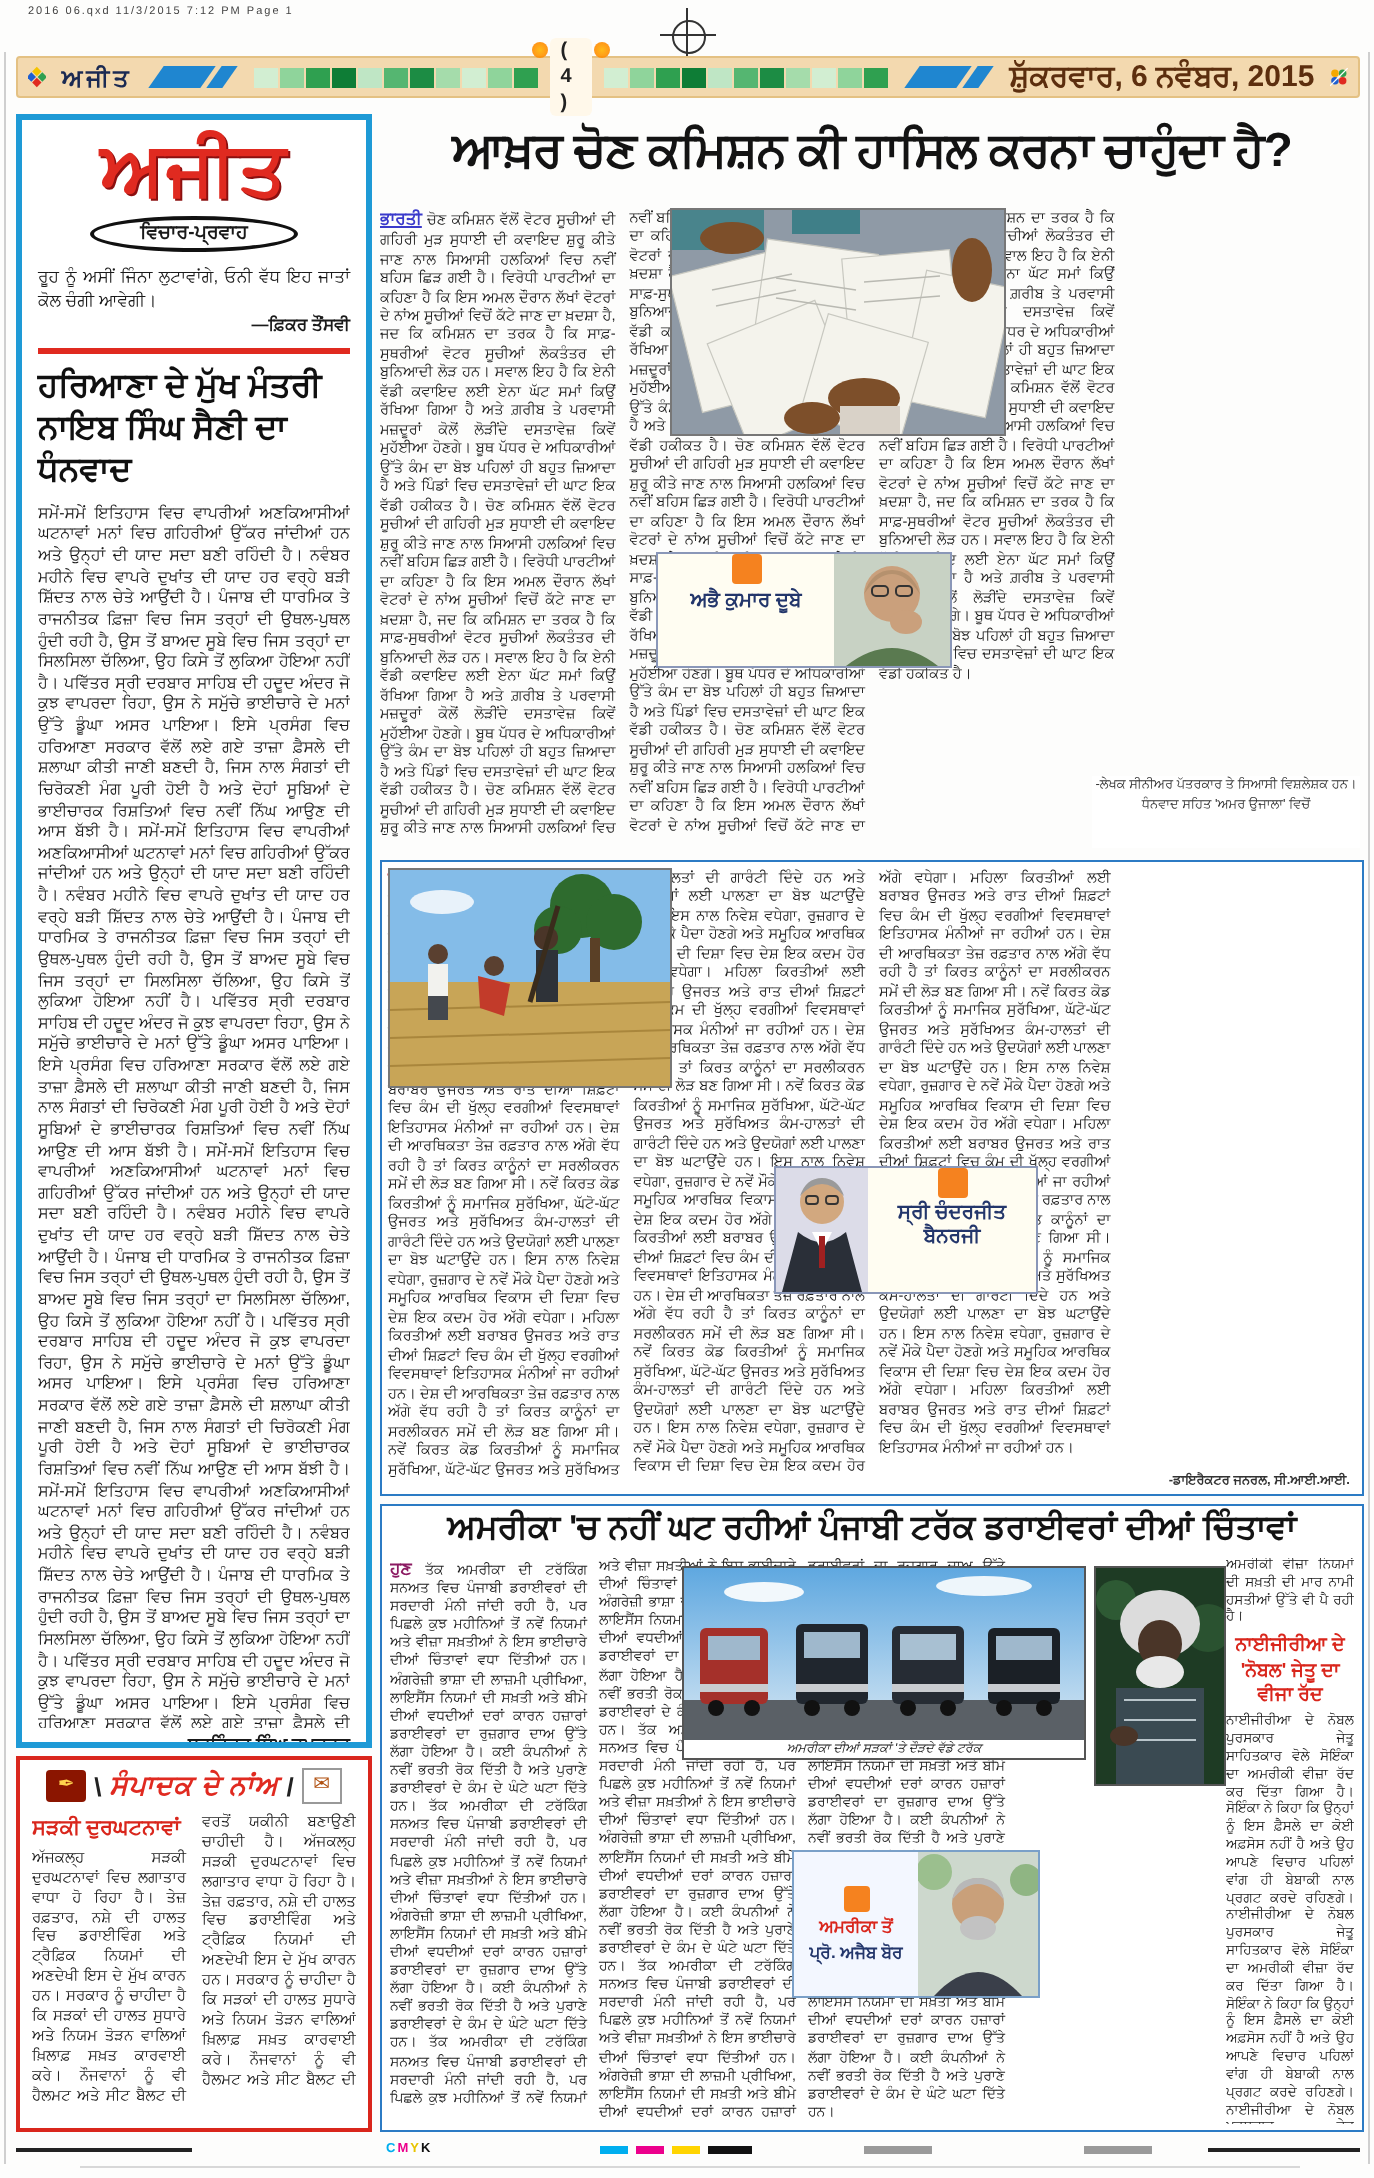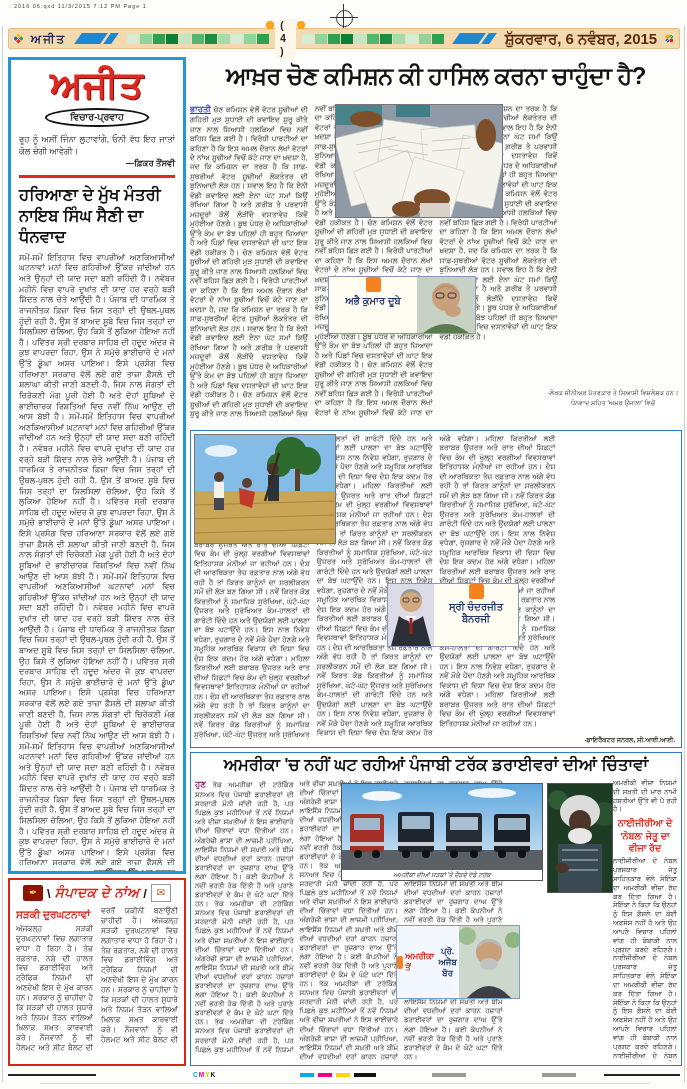--- a/index.html
+++ b/index.html
@@ -71,21 +71,21 @@
   .head3{margin-top:2px;text-align:center;font-size:16.5px;font-weight:800;color:#131313;white-space:nowrap;}
   .art3-row{position:absolute;left:4px;right:4px;top:26px;bottom:3px;display:flex;gap:6px;}
   .art3-left{width:412px;columns:4;column-gap:6px;column-fill:auto;font-size:7px;line-height:1.3;text-align:justify;overflow:hidden;}
   .lead3{font-weight:bold;color:#8b1a62;font-size:8.5px;}
   .art3-right{flex:1;font-size:6.8px;line-height:1.3;text-align:justify;overflow:hidden;display:flex;flex-direction:column;}
   .head-ng{color:#d9261c;font-weight:bold;font-size:9.5px;text-align:center;line-height:1.3;margin:3px 0;}
   .photo3{left:150px;top:30px;width:200px;height:86px;border:1px solid #555;z-index:5;background:#6db3e8;}
   .caption3{left:150px;top:117px;width:202px;background:#fff;border:1px solid #555;border-top:none;z-index:5;font-size:6.3px;font-style:italic;text-align:center;padding:1px 0;box-sizing:border-box;}
   .photo4{left:356px;top:30px;width:64px;height:108px;border:1px solid #555;z-index:5;background:#1e3b24;}
   .authbox3{left:205px;top:172px;width:124px;height:74px;background:#f3f7ff;border:1px solid #7aa0c8;display:flex;z-index:5;box-sizing:border-box;}
-  .authbox3 .txt{width:62px;display:flex;flex-direction:row;align-items:center;justify-content:flex-end;gap:2px;}
+  .authbox3 .txt{width:62px;display:flex;flex-direction:column;align-items:center;justify-content:center;gap:2px;}
   .auth3-l1{color:#d9261c;font-weight:bold;font-size:8.5px;}
   .auth3-l2{color:#23366b;font-weight:bold;font-size:8.5px;text-align:center;}
   
   .regstrip{left:8px;top:1071px;width:672px;height:8px;}
   .regstrip .bar{position:absolute;top:3px;height:2px;background:#222;}
   .cmyk{position:absolute;left:185px;top:0;font-size:6.5px;font-weight:bold;letter-spacing:1px;}
   .cmyk .c{color:#00aeef}.cmyk .m{color:#ec008c}.cmyk .y{color:#e8c400}.cmyk .k{color:#111}
   .dash{position:absolute;top:2px;height:4px;}
 </style>
 </head>

